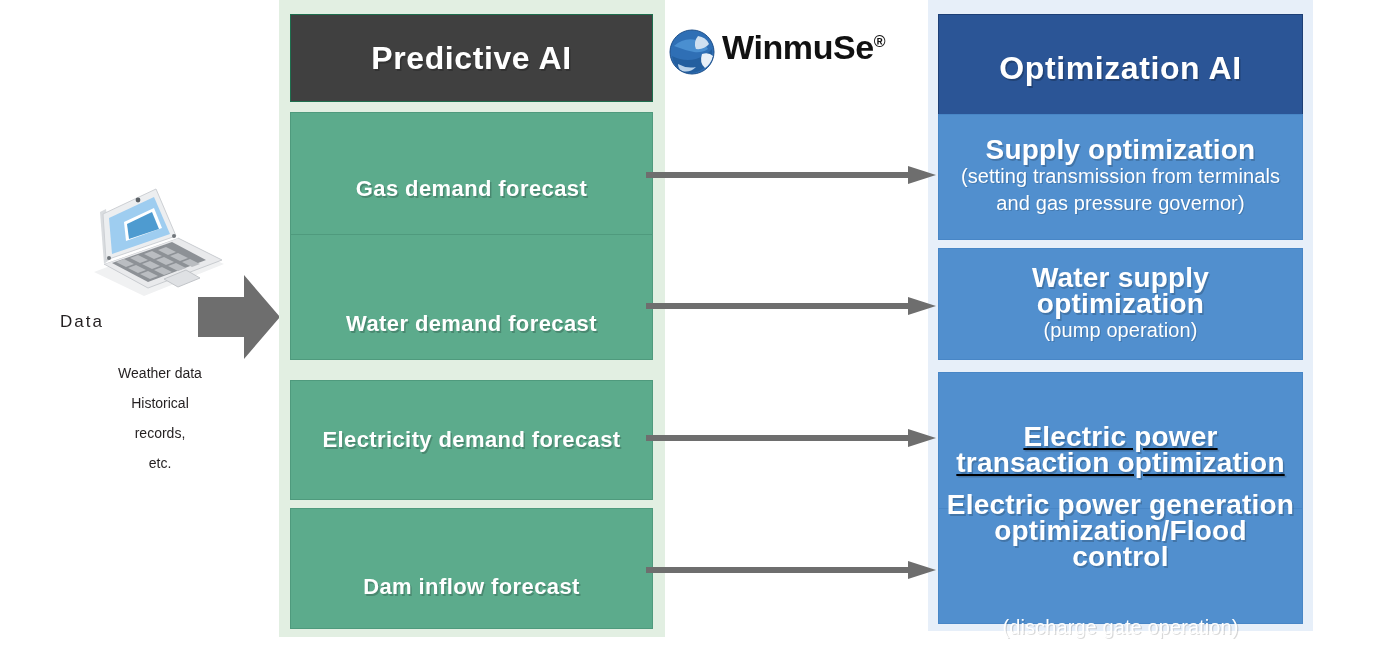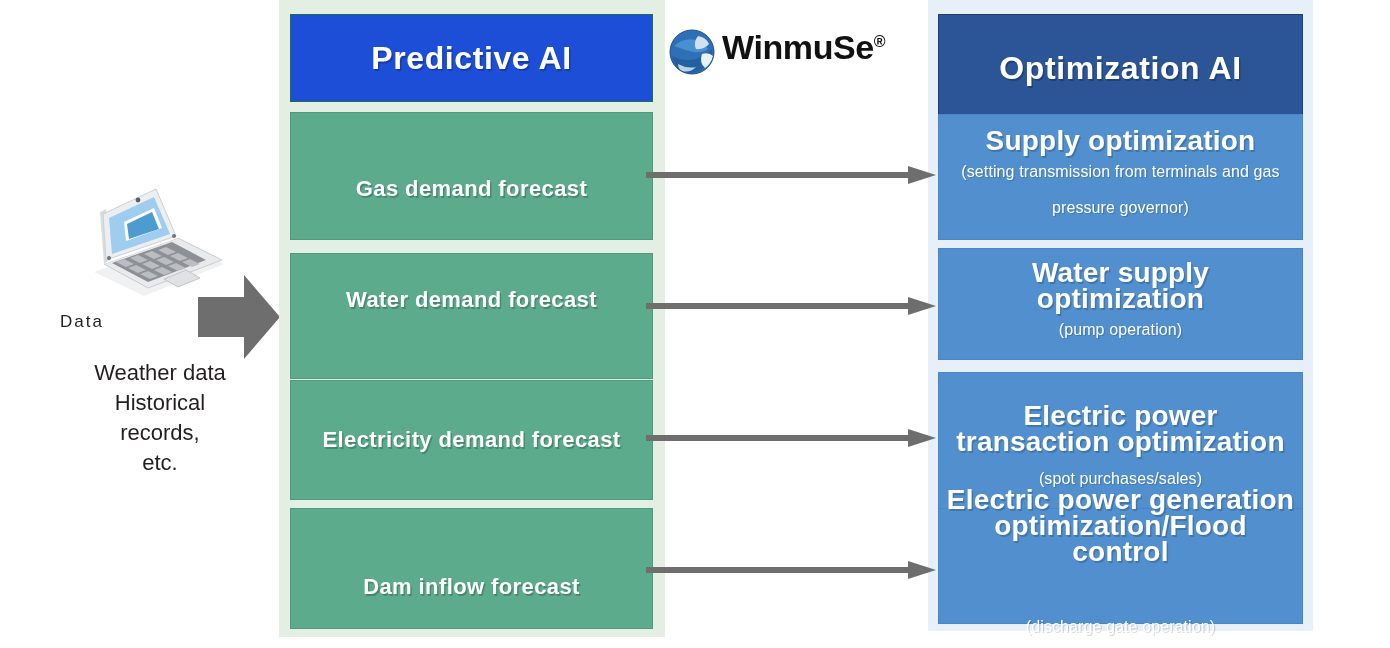--- a/index.html
+++ b/index.html
@@ -45,21 +45,21 @@
     letter-spacing: 2px;
     color: #231f20;
   }
 
   .data-lines {
     position: absolute;
     left: 0;
     top: 178px;
     width: 200px;
     text-align: center;
-    font-size: 22px;
+    font-size: 14px;
     line-height: 30px;
     color: #231f20;
   }
 
   
   #big-arrow {
     position: absolute;
     left: 198px;
     top: 275px;
     width: 82px;
@@ -92,21 +92,21 @@
     align-items: center;
     justify-content: center;
     text-align: center;
   }
 
   #predictive-head {
     left: 290px;
     top: 14px;
     width: 363px;
     height: 88px;
-    background: #1d4ed8;
+    background: #404040;
     border: 1px solid #1e6f4e;
   }
 
   #optimization-head {
     left: 938px;
     top: 14px;
     width: 365px;
     height: 108px;
     background: #2b5596;
     border: 1px solid #1d3f76;
@@ -161,23 +161,23 @@
     color: #ffffff;
     font-size: 28px;
     font-weight: bold;
     line-height: 26px;
     letter-spacing: 0.2px;
     text-shadow: 1.5px 1.5px 0 rgba(0,0,0,0.18);
   }
 
   .blue-sub {
     color: #ffffff;
-    font-size: 16px;
+    font-size: 20px;
     font-weight: normal;
-    line-height: 36px;
+    line-height: 27px;
     letter-spacing: 0.1px;
     text-shadow: 1.2px 1.2px 0 rgba(0,0,0,0.15);
   }
 
   
   #winmuse {
     position: absolute;
     left: 668px;
     top: 28px;
     width: 258px;
@@ -299,21 +299,21 @@
       <path d="M10 36 q9 5 18 3 q-6 6 -14 4 q-4 -2 -4 -7z" fill="#b9d2ea"></path>
       <circle cx="24" cy="24" r="22" fill="none" stroke="#1d4f8a" stroke-width="1"></circle>
     </svg>
     <span id="winmuse-text"><span>WinmuSe</span><span id="winmuse-reg">®</span></span>
   </div>
 
   <div class="green-box" style="top:112px; height:128px; align-items:flex-start; padding-top:62px;">
     <span class="green-label">Gas demand forecast</span>
   </div>
 
-  <div class="green-box" style="top:253px; height:126px; align-items:flex-end; padding-bottom:64px;">
+  <div class="green-box" style="top:234px; height:126px; align-items:flex-end; padding-bottom:21px;">
     <span class="green-label">Water demand forecast</span>
   </div>
 
   <div class="green-box" style="top:380px; height:120px; align-items:center;">
     <span class="green-label">Electricity demand forecast</span>
   </div>
 
   <div class="green-box" style="top:508px; height:121px; align-items:flex-start; padding-top:64px;">
     <span class="green-label">Dam inflow forecast</span>
   </div>
@@ -321,23 +321,22 @@
   <div class="blue-box" style="top:114px; height:126px;">
     <div class="blue-title">Supply optimization</div>
     <div class="blue-sub">(setting transmission from terminals and gas pressure governor)</div>
   </div>
 
   <div class="blue-box" style="top:248px; height:112px;">
     <div class="blue-title">Water supply optimization</div>
     <div class="blue-sub">(pump operation)</div>
   </div>
 
-  <div class="blue-box" style="top:372px; height:156px;">
+  <div class="blue-box" style="top:372px; height:156px;text-decoration:underline;">
     <div class="blue-title">Electric power transaction optimization</div>
-    <div class="blue-sub" style="margin-top:6px;">(spot purchases/sales)</div>
   </div>
 
   <div class="blue-box" style="top:508px; height:116px;gap:44px;">
     <div class="blue-title">Electric power generation optimization/Flood control</div>
     <div class="blue-sub">(discharge gate operation)</div>
   </div>
 
   <svg class="connector" style="top:164px;" viewBox="0 0 290 22" preserveAspectRatio="none">
     <rect x="0" y="8" width="272" height="6" fill="#6e6e6e"></rect>
     <polygon points="262,2 290,11 262,20" fill="#6e6e6e"></polygon>

